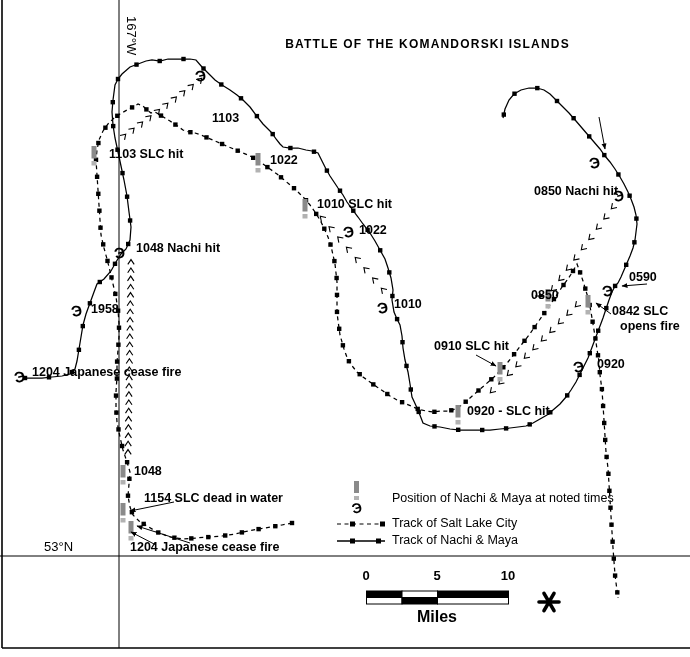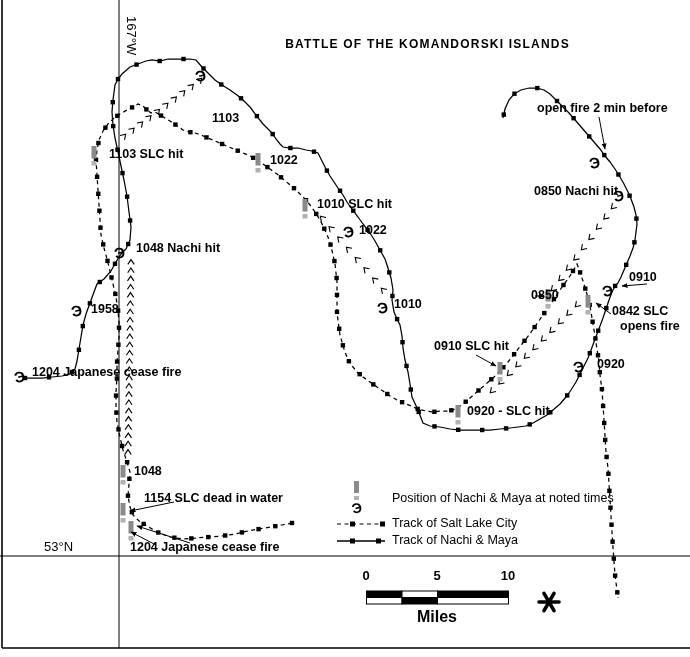--- a/index.html
+++ b/index.html
@@ -420,27 +420,26 @@
       <div class="map-label" style="left: 136px; top: 241px;">
         <div>1048 Nachi hit</div>
       </div>
       <div class="map-label" style="left: 91px; top: 302px;">
         <div>1958</div>
       </div>
       <div class="map-label" style="left: 32px; top: 365px;">
         <div>1204 Japanese cease fire</div>
       </div>
       <div class="map-label" style="left: 529px; top: 101px;">
-        <div class="l2">open fire 2 min before</div>
       </div>
       <div class="map-label" style="left: 534px; top: 184px;">
         <div>0850 Nachi hit</div>
       </div>
       <div class="map-label" style="left: 629px; top: 270px;">
-        <div>0910</div>
+        <div>0590</div>
       </div>
       <div class="map-label" style="left: 612px; top: 304px;">
         <div>0842 SLC</div>
         <div class="l2">opens fire</div>
       </div>
       <div class="map-label" style="left: 511px; top: 288px; margin-left: 20px;">
         <div>0850</div>
       </div>
       <div class="map-label" style="left: 597px; top: 357px;">
         <div>0920</div>

